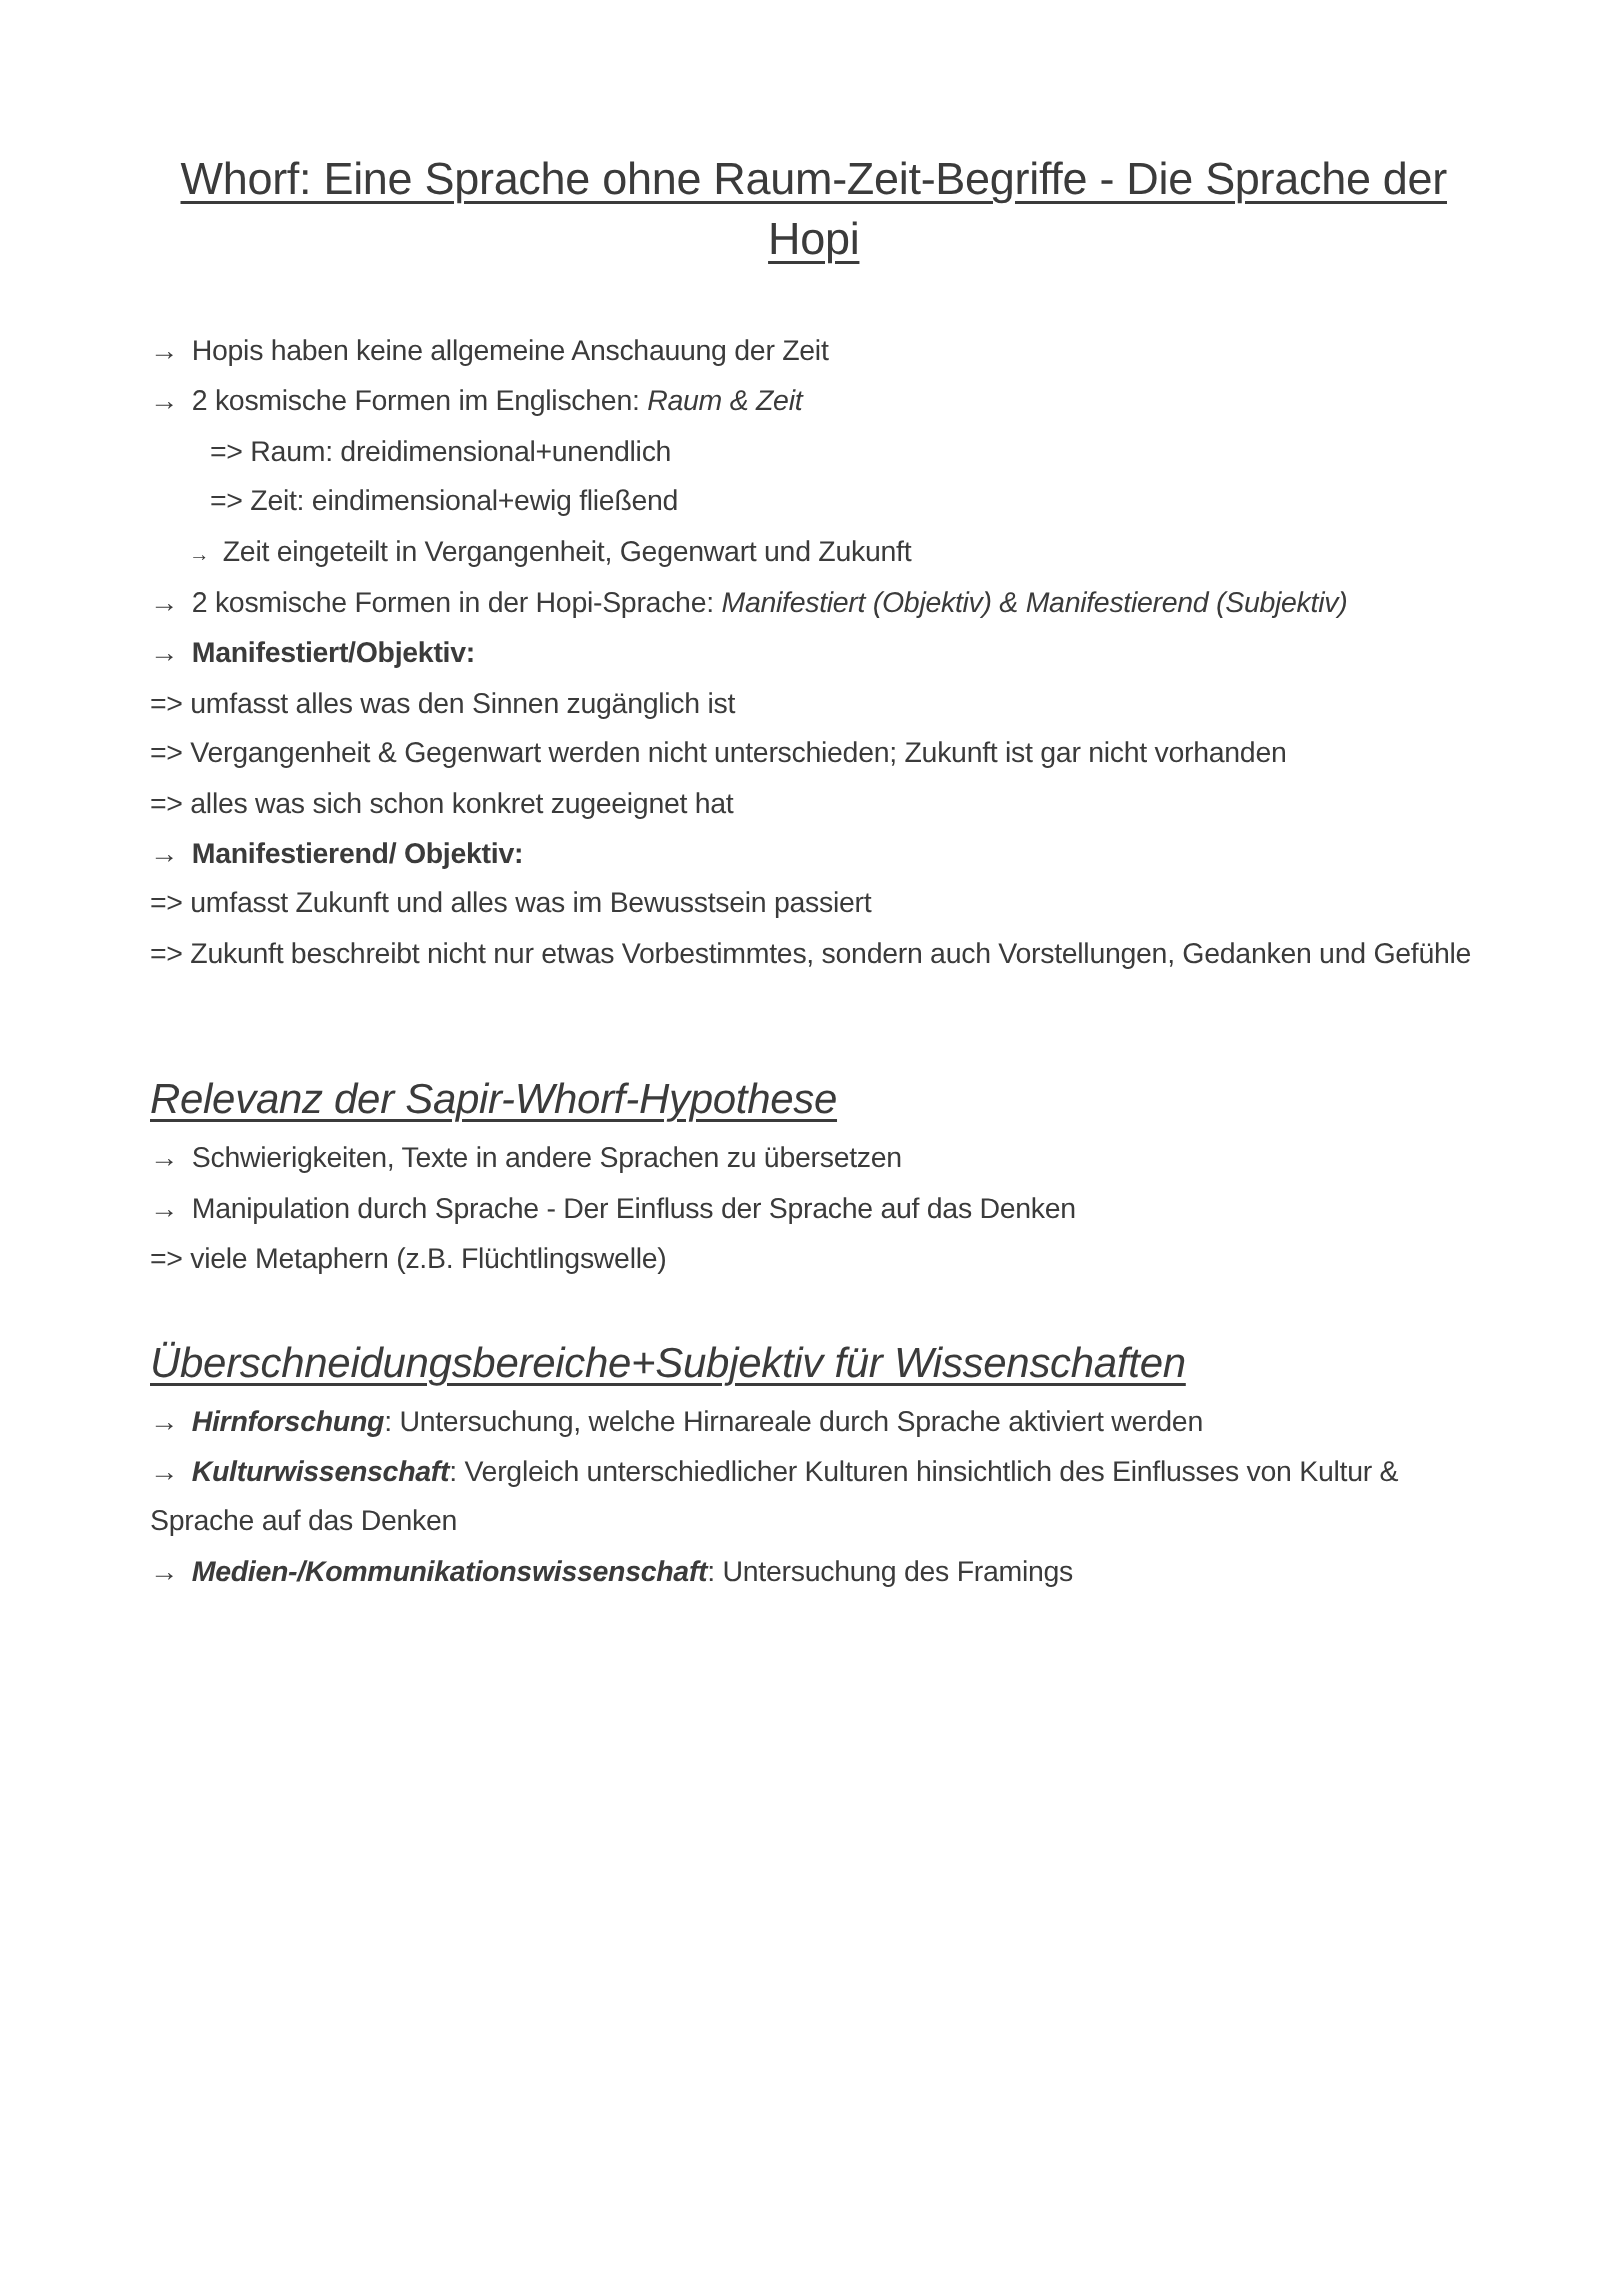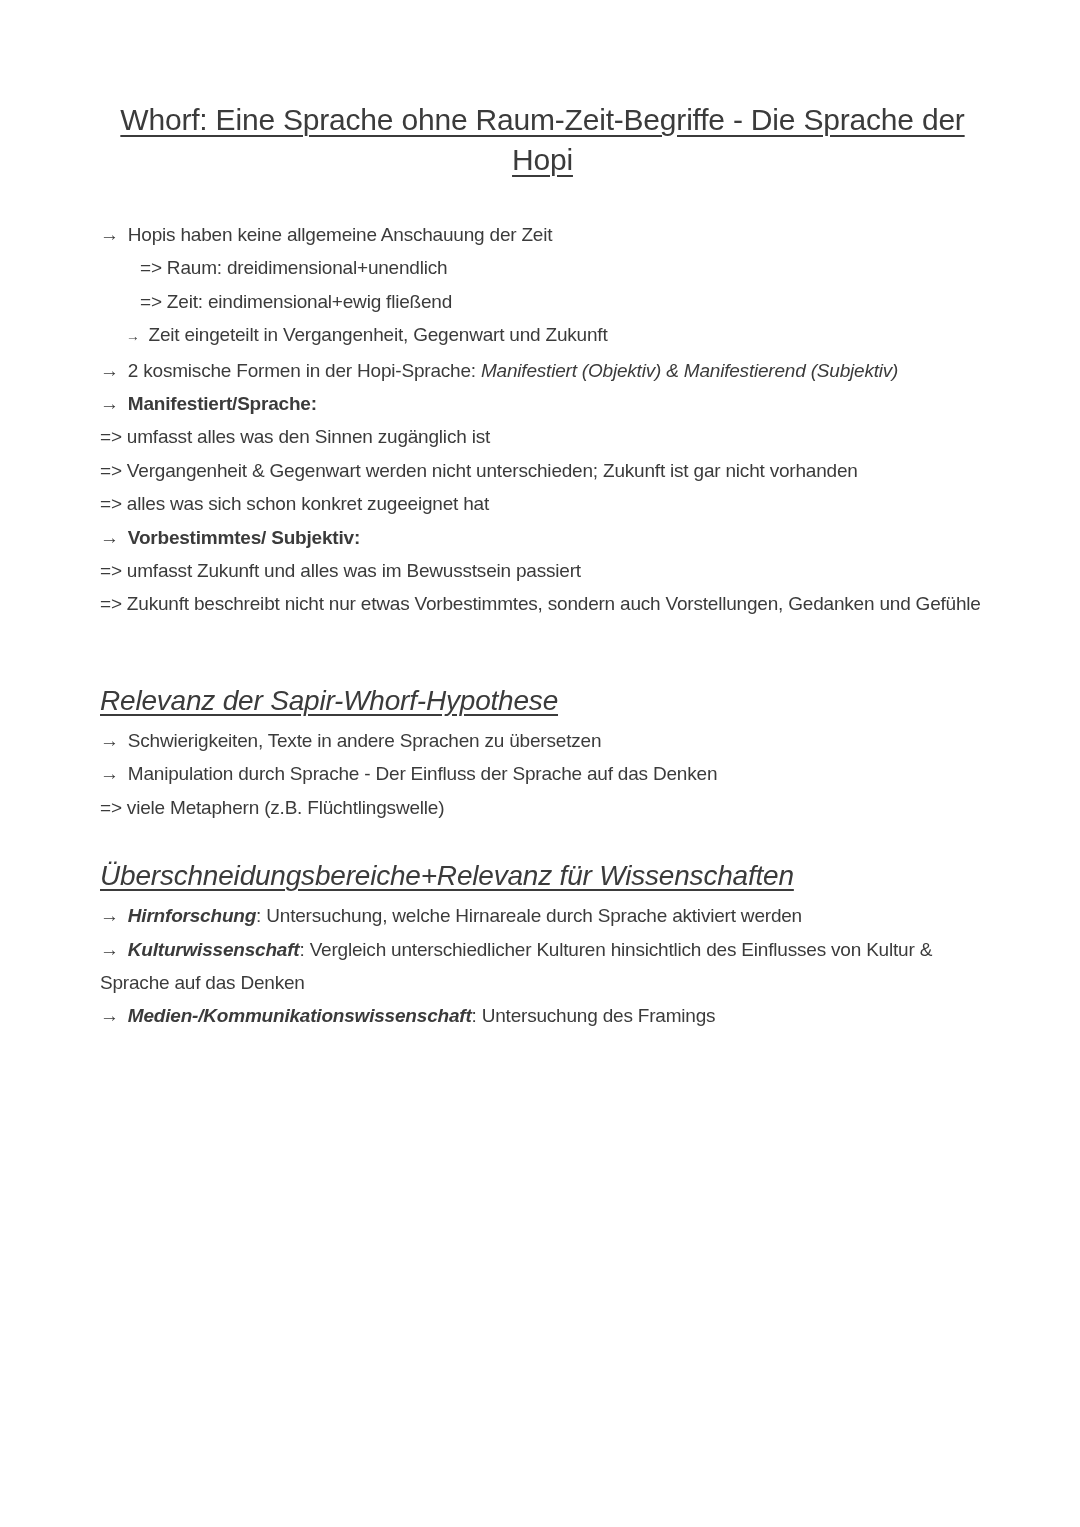--- a/index.html
+++ b/index.html
@@ -66,39 +66,40 @@
 </style>
 </head>
 <body>
 
 <div class="page">
   <div class="content">
     <h1 class="title">Whorf: Eine Sprache ohne Raum-Zeit-Begriffe - Die Sprache der Hopi</h1>
     <div id="sections">
         <section class="section">
           <div class="line"><span class="mk">→</span><span>Hopis haben keine allgemeine Anschauung der Zeit</span></div>
+          <div class="line"><span class="mk">→</span><span>2 kosmische Formen im Englischen: </span><span class="i">Raum &amp; Zeit</span></div>
           <div class="line ind-2"><span>=&gt; Raum: dreidimensional+unendlich</span></div>
           <div class="line ind-2"><span>=&gt; Zeit: eindimensional+ewig fließend</span></div>
           <div class="line ind-1"><span class="mk sm">→</span><span>Zeit eingeteilt in Vergangenheit, Gegenwart und Zukunft</span></div>
           <div class="line"><span class="mk">→</span><span>2 kosmische Formen in der Hopi-Sprache: </span><span class="i">Manifestiert (Objektiv) &amp; Manifestierend (Subjektiv)</span></div>
-          <div class="line"><span class="mk">→</span><span class="b">Manifestiert/Sprache:</span></div>
+          <div class="line"><span class="mk">→</span><span class="b">Manifestiert/Objektiv:</span></div>
           <div class="line"><span>=&gt; umfasst alles was den Sinnen zugänglich ist</span></div>
           <div class="line"><span>=&gt; Vergangenheit &amp; Gegenwart werden nicht unterschieden; Zukunft ist gar nicht vorhanden</span></div>
           <div class="line"><span>=&gt; alles was sich schon konkret zugeeignet hat</span></div>
-          <div class="line"><span class="mk">→</span><span class="b">Vorbestimmtes/ Subjektiv:</span></div>
+          <div class="line"><span class="mk">→</span><span class="b">Manifestierend/ Objektiv:</span></div>
           <div class="line"><span>=&gt; umfasst Zukunft und alles was im Bewusstsein passiert</span></div>
           <div class="line"><span>=&gt; Zukunft beschreibt nicht nur etwas Vorbestimmtes, sondern auch Vorstellungen, Gedanken und Gefühle</span></div>
         </section>
         <section class="section">
           <h2 class="heading">Relevanz der Sapir-Whorf-Hypothese</h2>
           <div class="line"><span class="mk">→</span><span>Schwierigkeiten, Texte in andere Sprachen zu übersetzen</span></div>
           <div class="line"><span class="mk">→</span><span>Manipulation durch Sprache - Der Einfluss der Sprache auf das Denken</span></div>
           <div class="line"><span>=&gt; viele Metaphern (z.B. Flüchtlingswelle)</span></div>
         </section>
         <section class="section">
-          <h2 class="heading">Überschneidungsbereiche+Relevanz für Wissenschaften</h2>
+          <h2 class="heading">Überschneidungsbereiche+Subjektiv für Wissenschaften</h2>
           <div class="line"><span class="mk">→</span><span class="bi">Hirnforschung</span><span>: Untersuchung, welche Hirnareale durch Sprache aktiviert werden</span></div>
           <div class="line"><span class="mk">→</span><span class="bi">Kulturwissenschaft</span><span>: Vergleich unterschiedlicher Kulturen hinsichtlich des Einflusses von Kultur &amp; Sprache auf das Denken</span></div>
           <div class="line"><span class="mk">→</span><span class="bi">Medien-/Kommunikationswissenschaft</span><span>: Untersuchung des Framings</span></div>
         </section>
       </div>
   </div>
 </div>
 
 </body></html>

